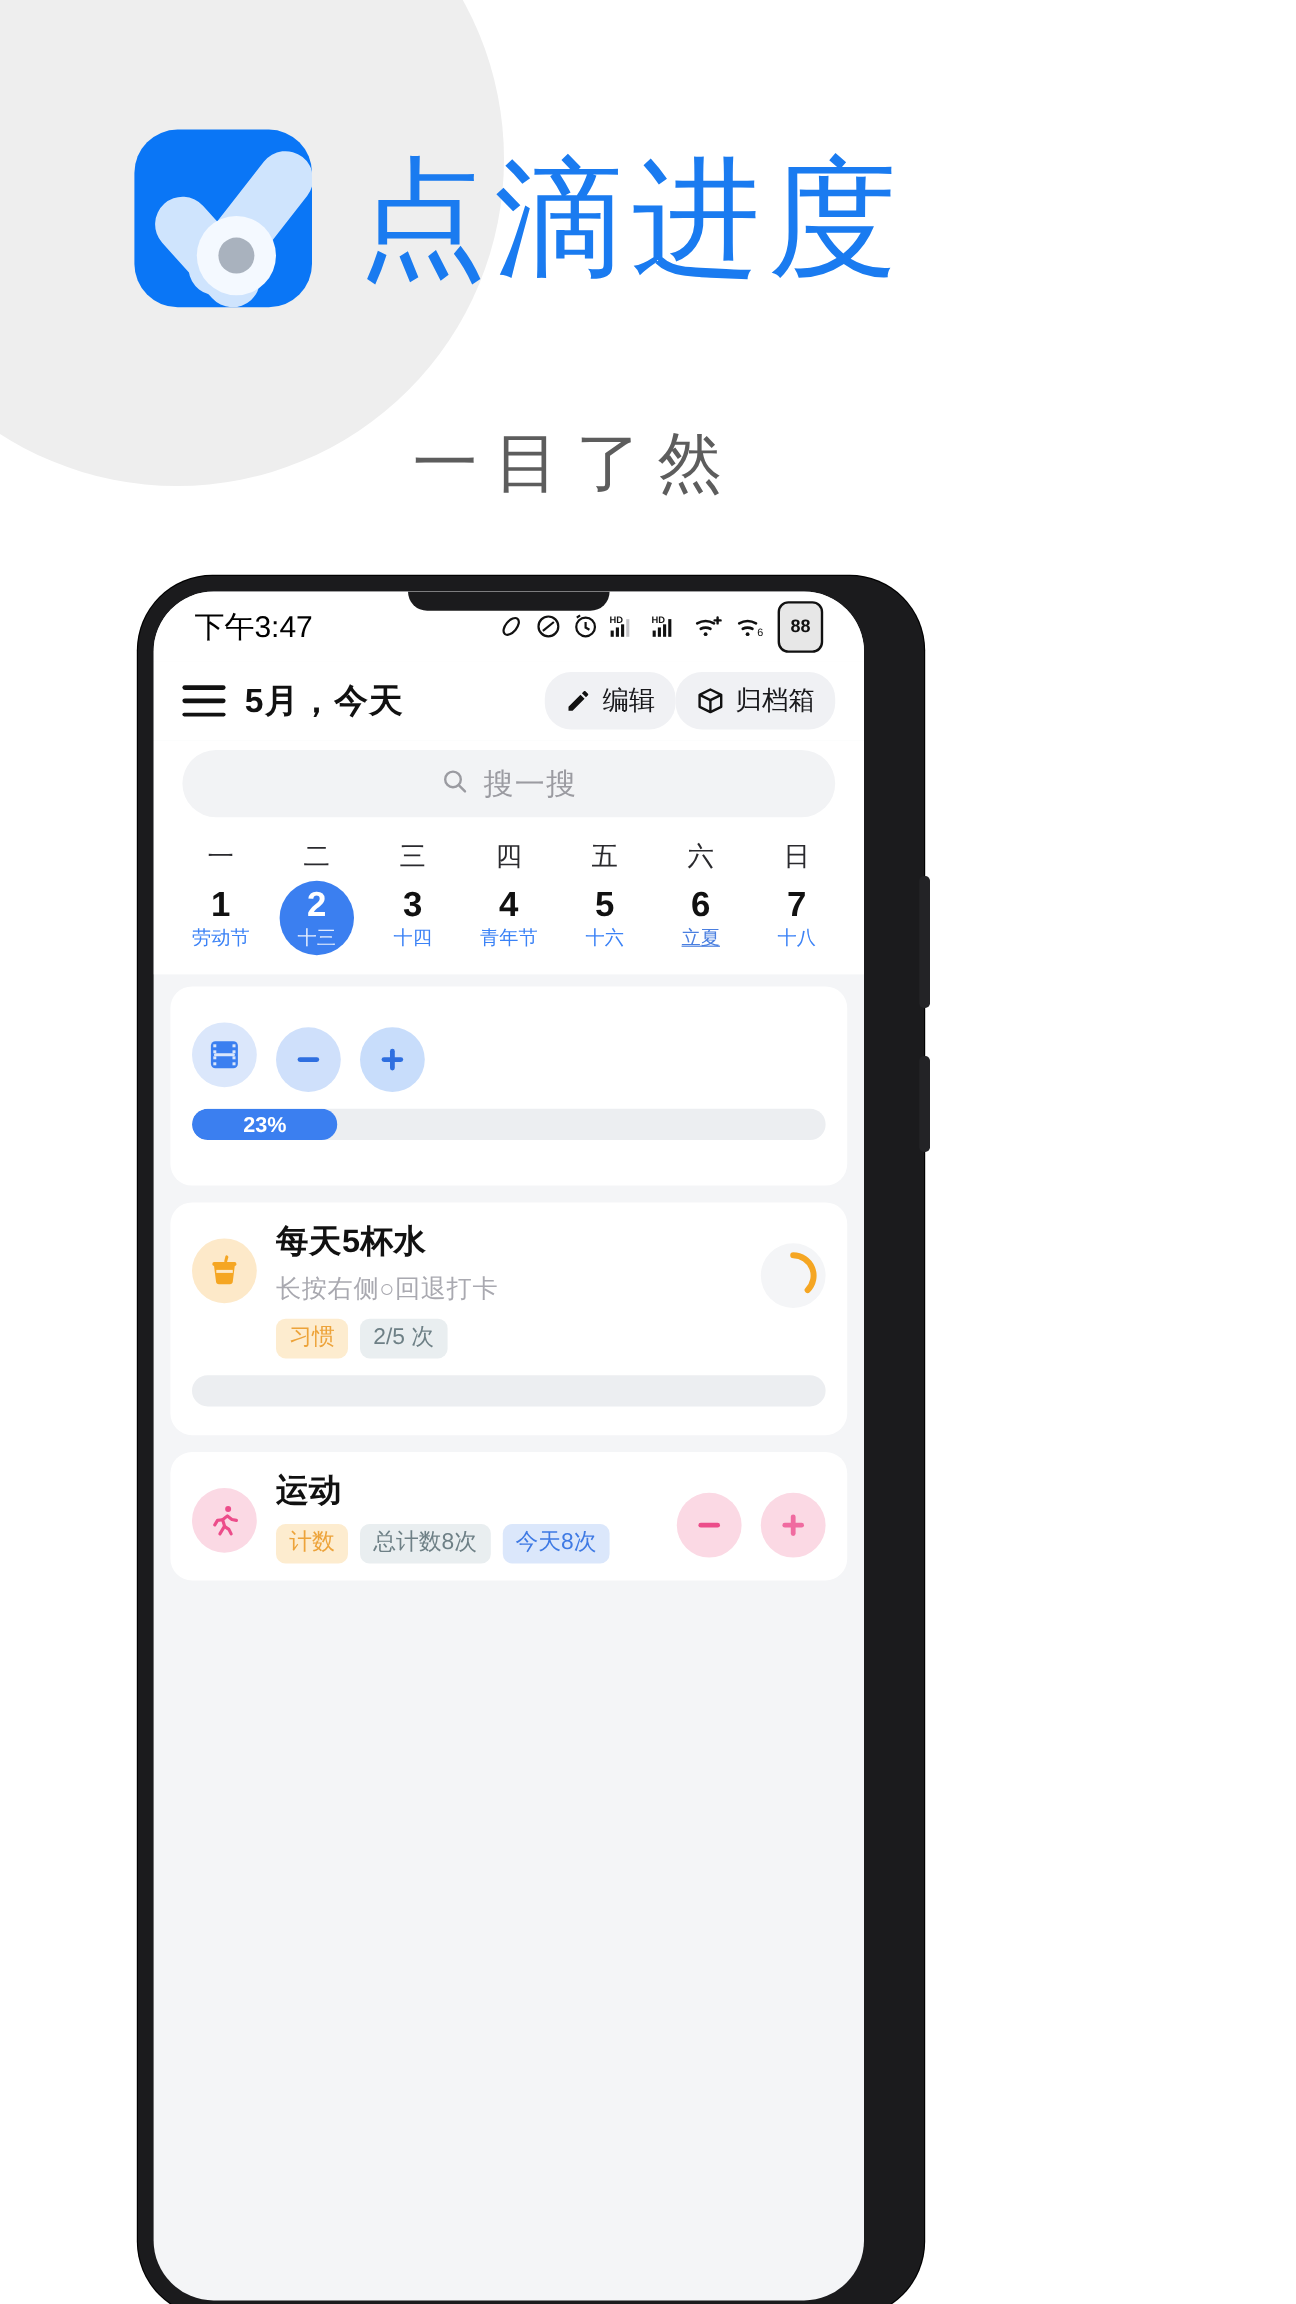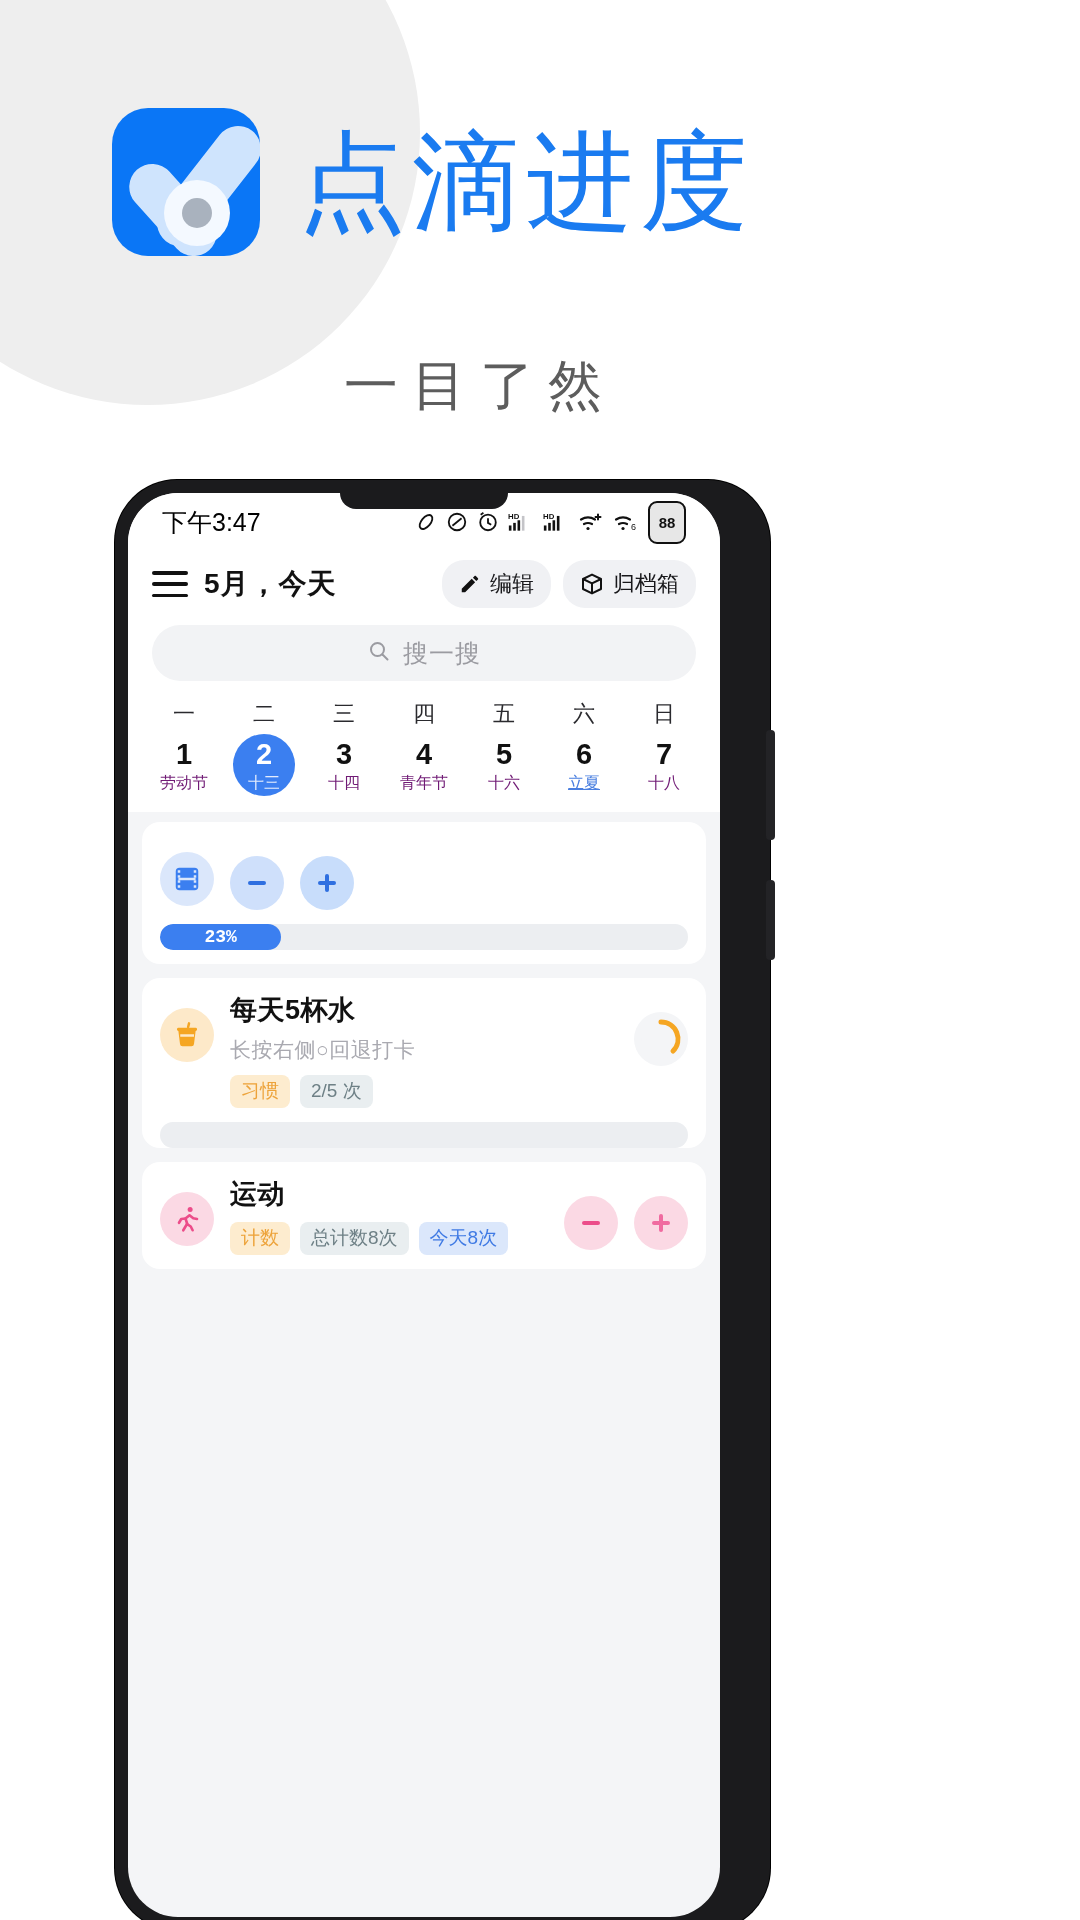--- a/index.html
+++ b/index.html
@@ -96,21 +96,21 @@
   }
 
   
   .app-head{
     background:#ffffff;height:66px;
     display:flex;align-items:center;padding:0 24px;box-sizing:border-box;gap:16px;
   }
   .hamburger{width:36px;height:26px;display:flex;flex-direction:column;justify-content:space-between;flex:none;}
   .hamburger i{display:block;height:3.5px;background:#111;border-radius:2px;}
   .head-title{font-size:28px;font-weight:700;color:#111;letter-spacing:1px;white-space:nowrap;}
-  .head-actions{margin-left:auto;display:flex;gap:12px;}
+  .head-actions{margin-left:auto;display:flex;}
   .pill{
     display:flex;align-items:center;gap:9px;
     background:#f0f1f4;border-radius:22px;
     padding:9px 17px;font-size:22px;color:#18181b;white-space:nowrap;
   }
   .pill svg{display:block;flex:none;}
 
   
   .search-wrap{background:#ffffff;padding:8px 24px 14px;}
   .search{
@@ -125,21 +125,21 @@
   }
   .day{flex:1;display:flex;flex-direction:column;align-items:center;gap:5px;}
   .dow{font-size:22px;color:#2a2a2e;height:30px;line-height:30px;}
   .daynum-wrap{
     width:62px;height:62px;border-radius:50%;
     display:flex;flex-direction:column;align-items:center;justify-content:center;
     box-sizing:border-box;
   }
   .daynum-wrap.sel{background:#3b7ff0;}
   .daynum{font-size:29px;font-weight:700;color:#111;line-height:1;}
-  .daylunar{font-size:16px;color:#701a75;line-height:1;margin-top:6px;}
+  .daylunar{font-size:16px;color:#3b82f6;line-height:1;margin-top:6px;}
   .daynum-wrap.sel .daynum{color:#fff;}
   .daynum-wrap.sel .daylunar{color:#e3ecfd;}
   .daylunar.festival{color:#4a7fe0;text-decoration:underline;}
 
   
   .list{padding:10px 14px 0;}
   .card{
     background:#ffffff;border-radius:18px;
     margin-bottom:14px;padding:16px 18px 0;box-sizing:border-box;
     position:relative;overflow:hidden;
@@ -164,21 +164,21 @@
     display:flex;align-items:center;justify-content:center;
   }
   .rbtn.minus-blue{background:#cfe0fb;}
   .rbtn.plus-blue{background:#c8ddfb;}
   .rbtn.minus-pink{background:#fbd9e4;}
   .rbtn.plus-pink{background:#fbd9e4;}
   .sign{display:block;}
 
   .bar-track{
     height:26px;background:#eceef1;border-radius:13px;
-    margin:14px 0 0;position:relative;overflow:hidden;font-family:Liberation Mono, monospace;
+    margin:14px 0 24px;position:relative;overflow:hidden;
   }
   .bar-fill{
     height:100%;background:#3b7ff0;border-radius:13px;
     display:flex;align-items:center;justify-content:center;
   }
   .bar-label{font-size:18px;color:#fff;font-weight:600;}
   .goal{
     text-align:right;font-size:21px;color:#e2a23c;font-weight:600;
     padding:0 2px 14px;letter-spacing:0.5px;
   }

